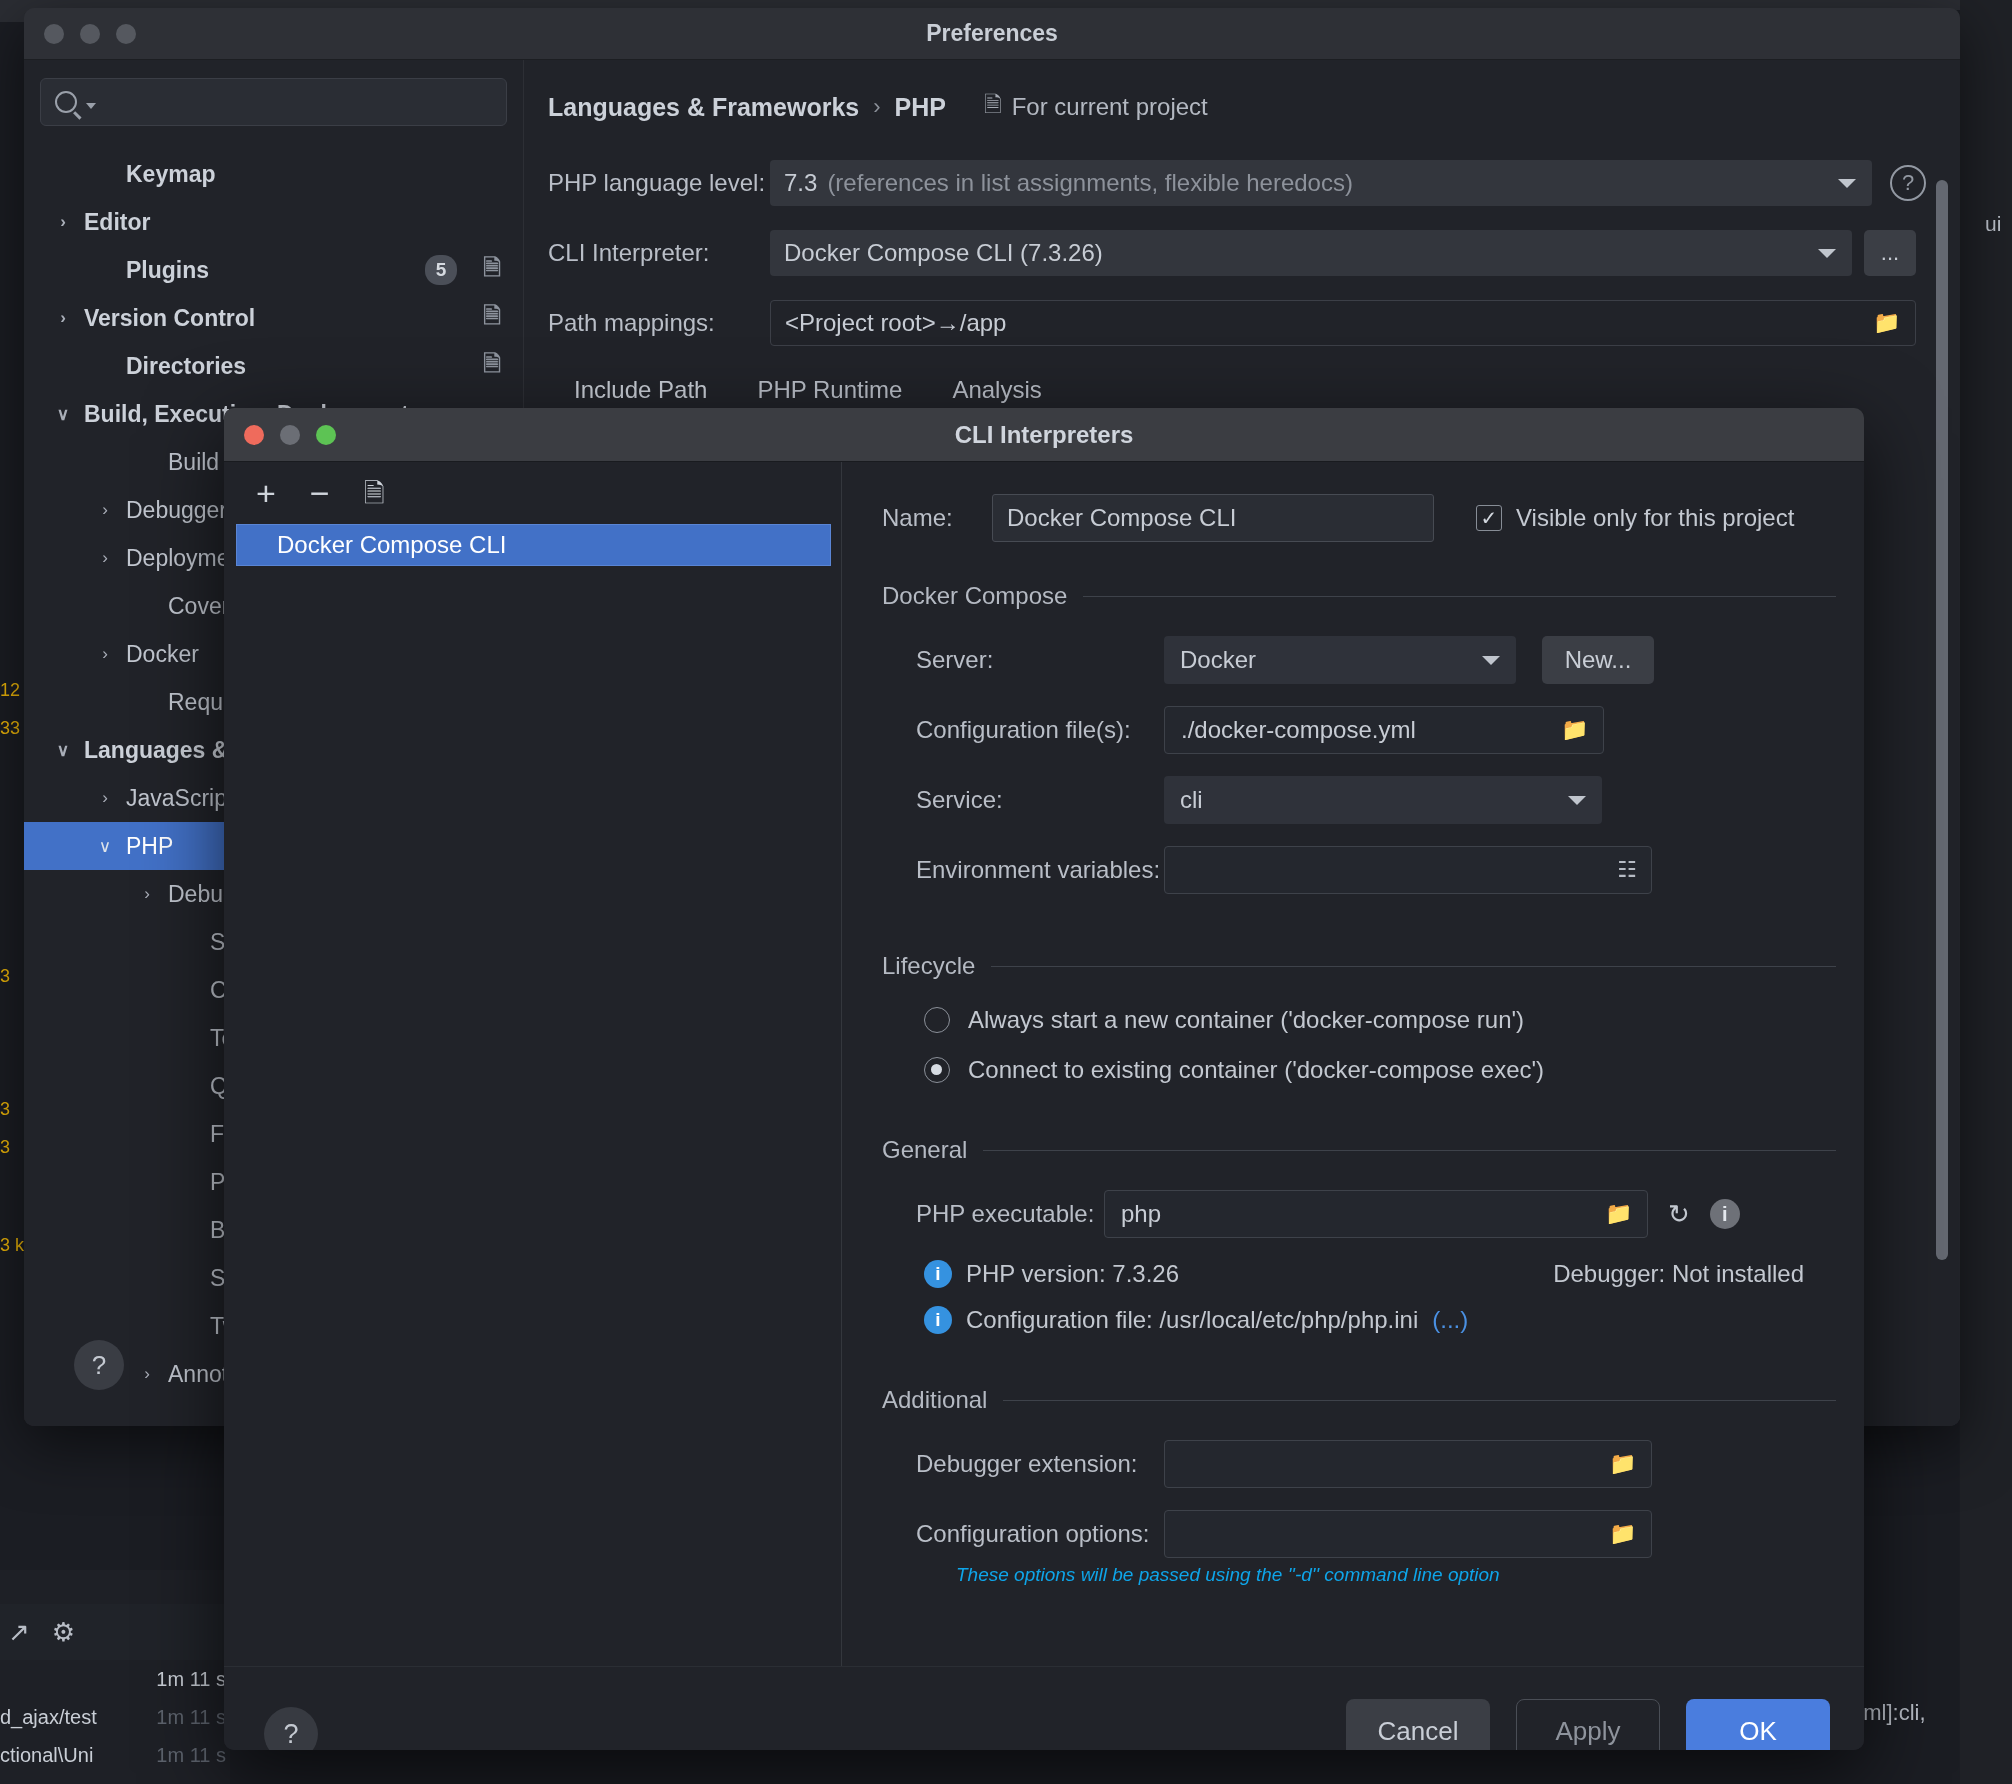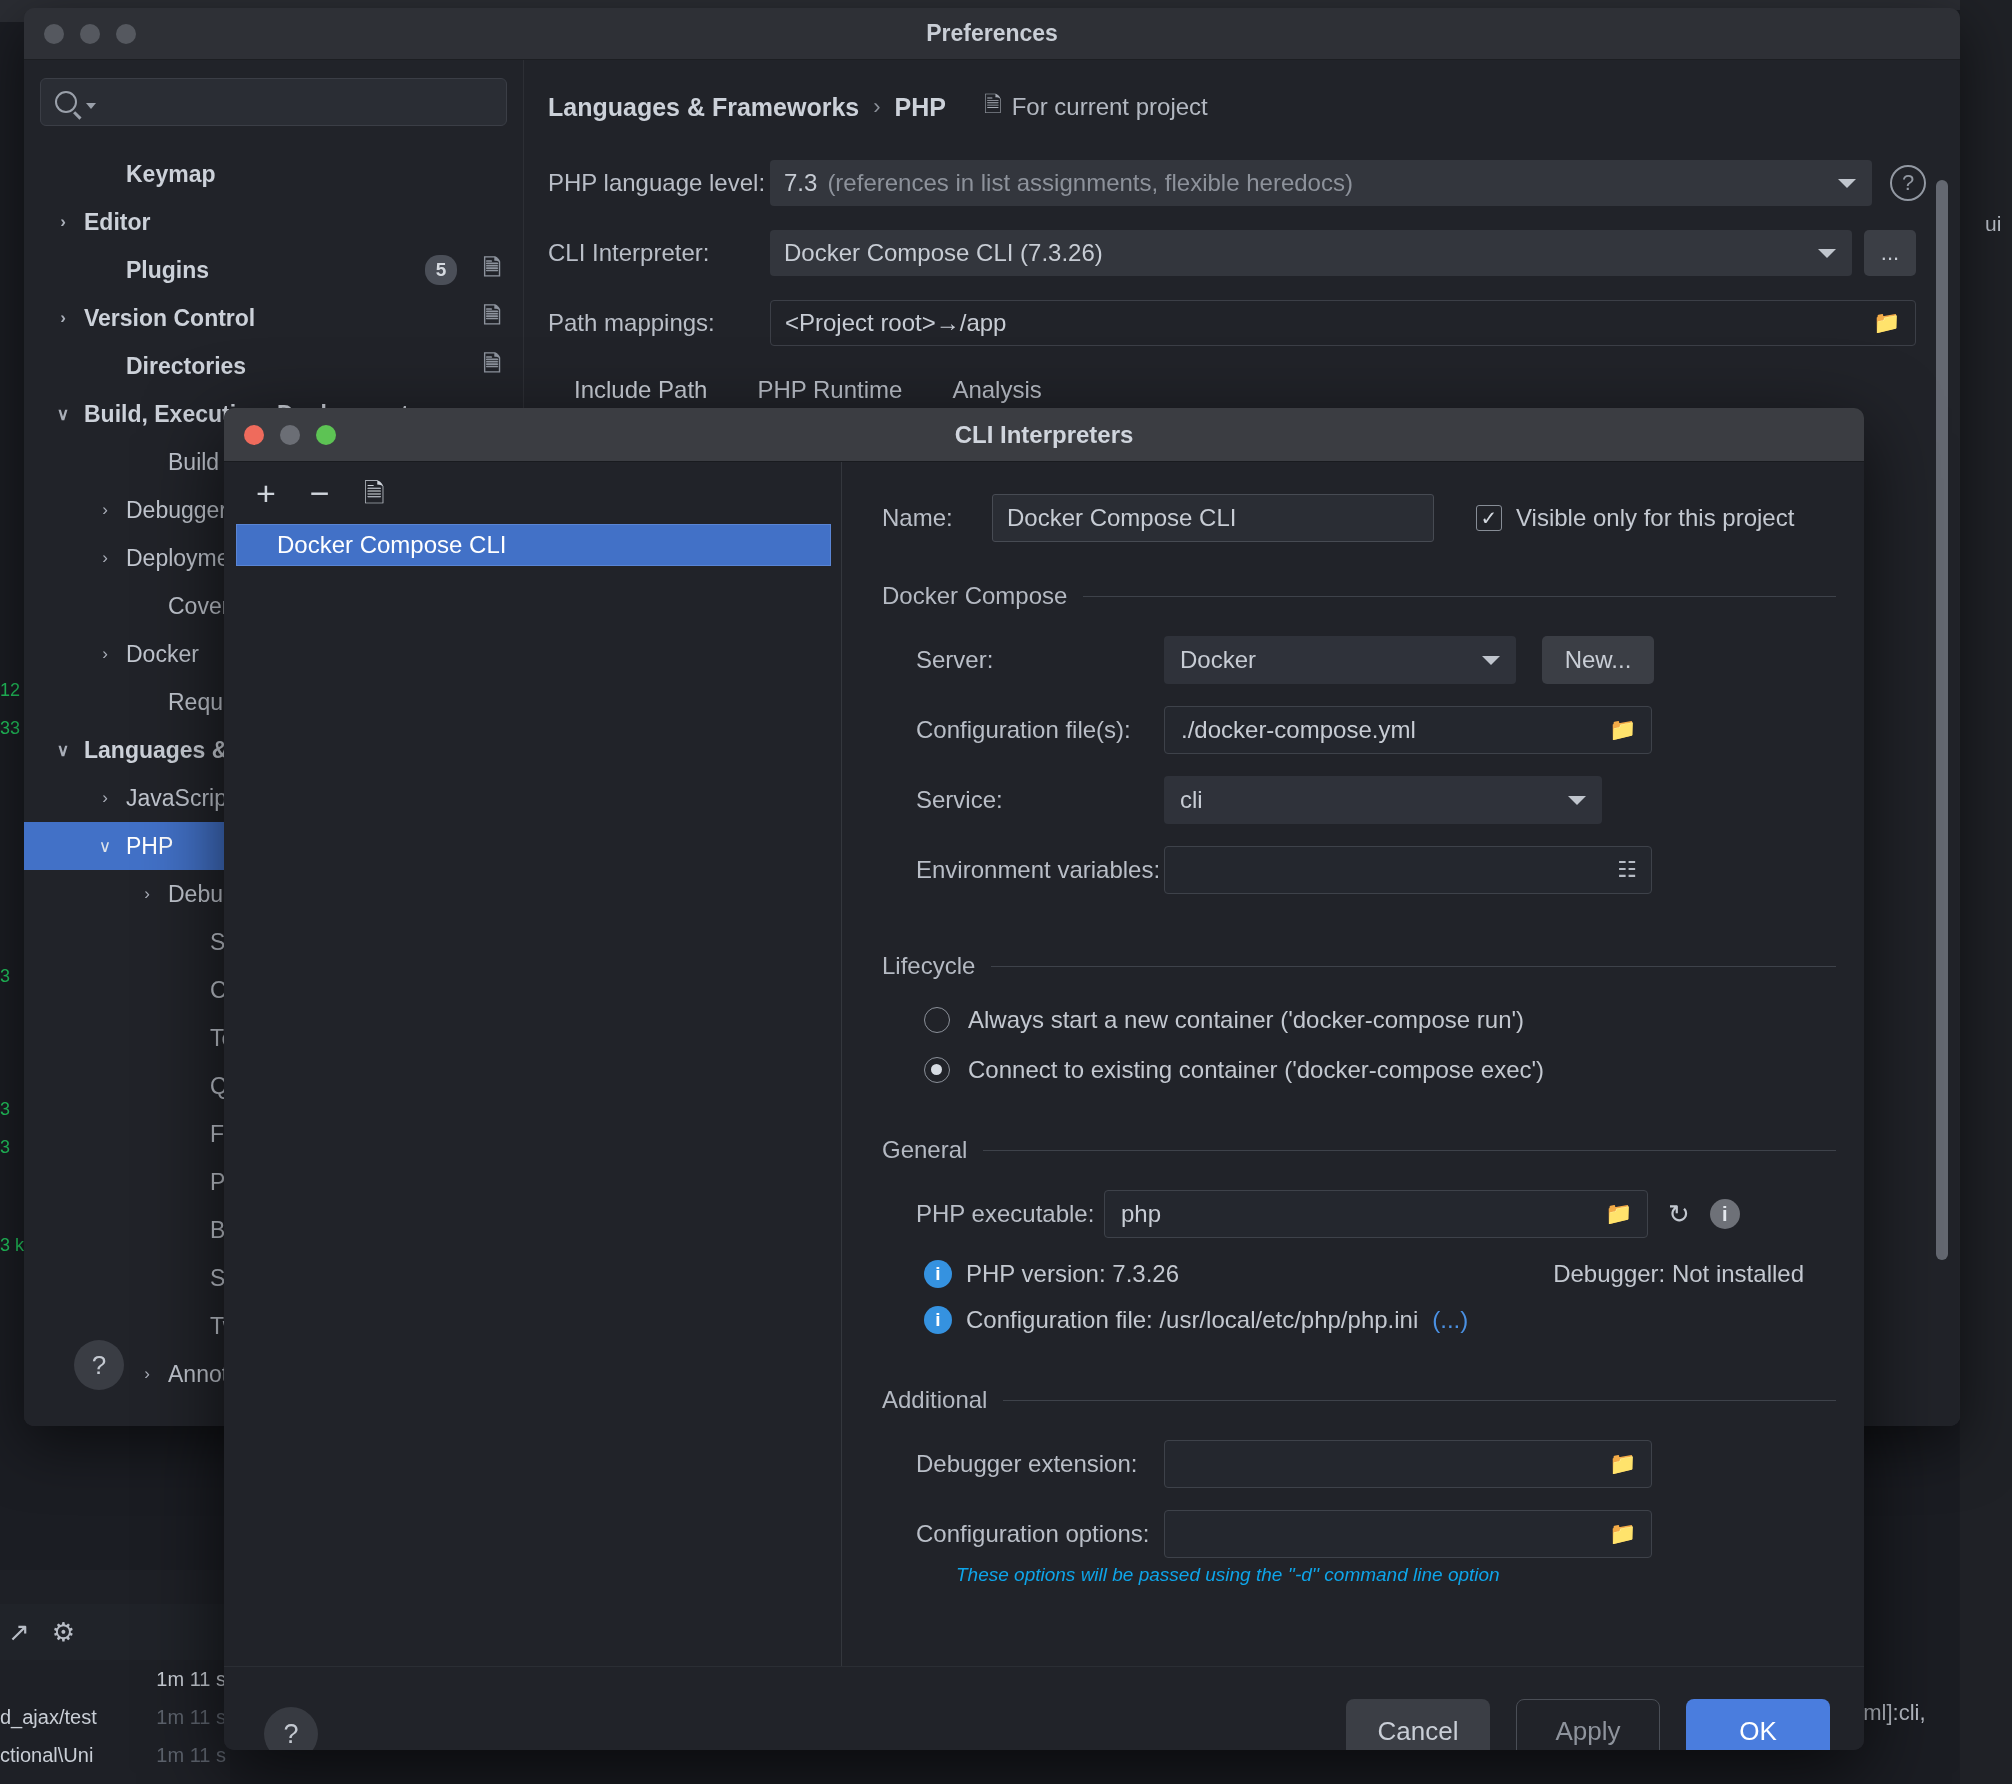--- a/index.html
+++ b/index.html
@@ -34,21 +34,21 @@
   .bg-icon { color:#b8bdc6; font-size:26px; line-height:1; }
   .bg-time-rows { position:absolute; left:0; top:1660px; width:230px; }
   .bg-time-row {
     height:38px; display:flex; align-items:center; justify-content:flex-end;
     padding-right:4px; font-size:20px; color:#c9ced6; white-space:nowrap; overflow:hidden;
     position:relative;
   }
   .bg-time-row.dim { color:#5d636d; }
   .bg-time-row .lbl { position:absolute; left:-34px; color:#c9ced6; font-size:20px; }
   .bg-left-nums {
-    position:absolute; left:0; top:680px; width:34px; color:#22c55e; font-size:18px;
+    position:absolute; left:0; top:680px; width:34px; color:#eab308; font-size:18px;
   }
   .bg-left-nums div { height:38px; }
 
   
   .bg-right-text {
     position:absolute; color:#b9bec7; font-size:21px; white-space:nowrap;
   }
 
   
   .prefs {
@@ -507,21 +507,21 @@
           <span class="dlabel">Server:</span>
           <span class="dfield w-combo">
             <span>Docker</span>
             <span class="caret-dn"></span>
           </span>
           <span class="btn-new">New...</span>
         </div>
 
         <div class="drow">
           <span class="dlabel">Configuration file(s):</span>
-          <span class="dfield bordered" style="width:488px">
+          <span class="dfield bordered" style="width:440px">
             <span>./docker-compose.yml</span>
             <span class="folder-ic">📁</span>
           </span>
         </div>
 
         <div class="drow">
           <span class="dlabel">Service:</span>
           <span class="dfield w-wide">
             <span>cli</span>
             <span class="caret-dn"></span>

